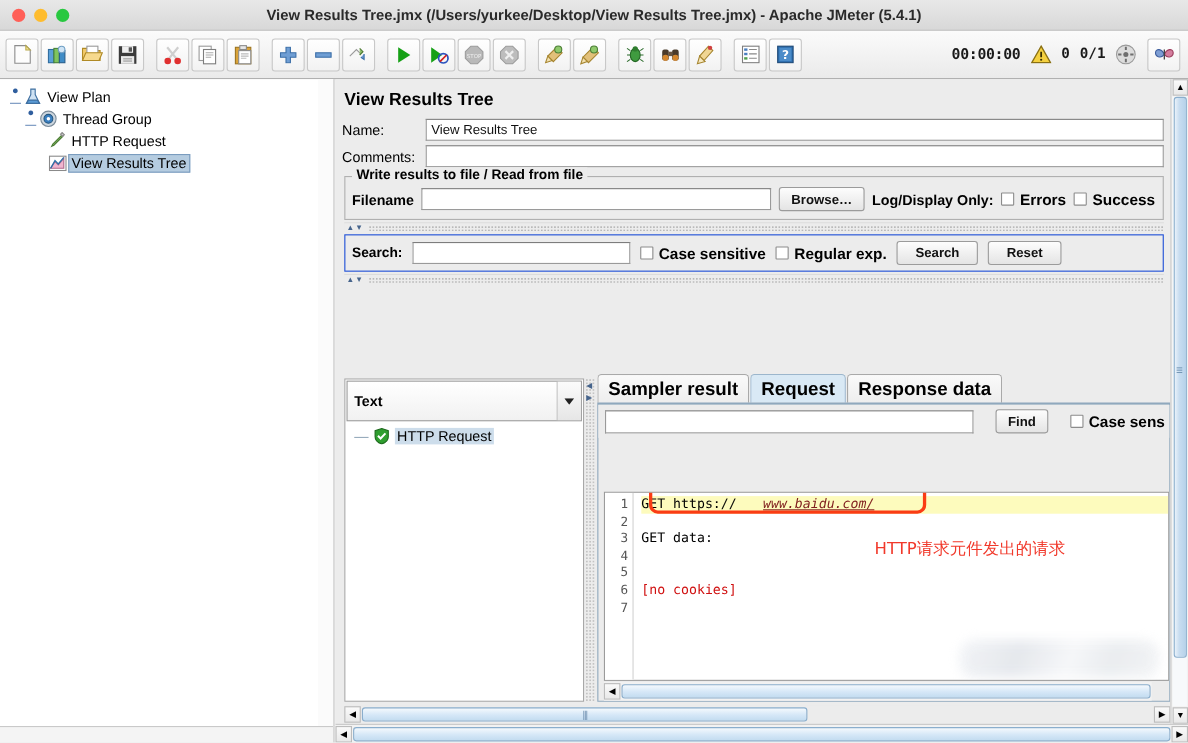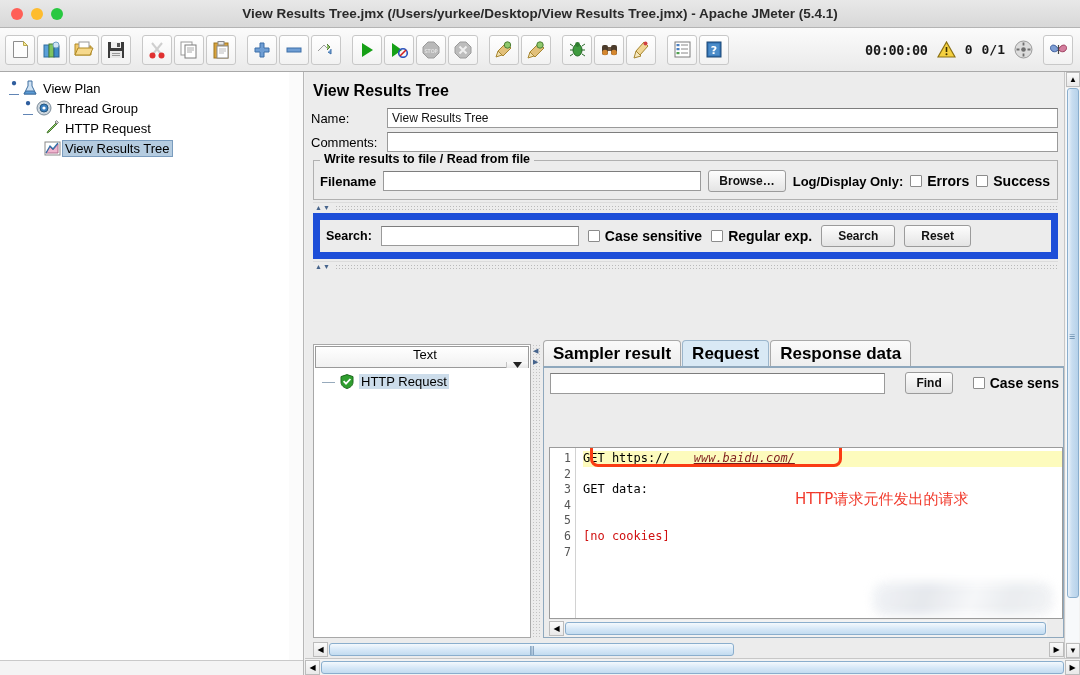--- a/index.html
+++ b/index.html
@@ -120,35 +120,35 @@
     display:flex; align-items:center; gap:2px;
     border-top:1px solid #dcdcdc;
   }
   .splitbar .arrows { font-size:7px; color:#46648c; letter-spacing:1px; padding-left:2px;}
   .splitbar .dots {
     flex:1; height:5px; margin-left:2px;
     background-image:radial-gradient(#b9b9b9 0.8px, transparent 1px);
     background-size:3px 3px;
   }
   .searchbar {
-    margin:2px 6px 0 8px; border:7px solid #1d4ed8; background:#ececec;
+    margin:2px 6px 0 8px; border:1px solid #1d4ed8; background:#ececec;
     padding:5px 6px; display:flex; align-items:center; gap:9px;
   }
   .searchbar .lab { font-size:12.5px; font-weight:bold; }
 
   
   .lower { position:absolute; left:8px; right:0px; top:272px; bottom:0; }
   .res-pane {
     position:absolute; left:0; top:0; width:218px; bottom:20px;
     background:#fff; border:1px solid #a8a8a8;
   }
   .combo {
-    height:22px; margin:1px; display:flex; align-items:center;
+    height:37px; margin:1px; display:flex; align-items:center;
     border:1px solid #9a9a9a; background:linear-gradient(#ffffff,#f1f1f1);
-    font-size:13px; font-weight:normal; padding-left:6px;flex-direction:column;
+    font-size:13px; font-weight:bold; padding-left:6px;
   }
   .combo .arrow { margin-left:auto; width:22px; display:flex; align-items:center; justify-content:center;
     border-left:1px solid #c4c4c4; height:100%; background:linear-gradient(#fbfbfb,#e6e6e6); }
   .res-item { display:flex; align-items:center; gap:5px; padding:5px 0 0 8px; font-size:13px; }
   .res-item .lbl { background:#cdddeb; padding:0 2px; }
   .vsplit {
     position:absolute; left:219px; top:0; width:9px; bottom:20px;
     background:#ececec;
     background-image:radial-gradient(#c3c3c3 0.8px, transparent 1px);
     background-size:3px 3px;

